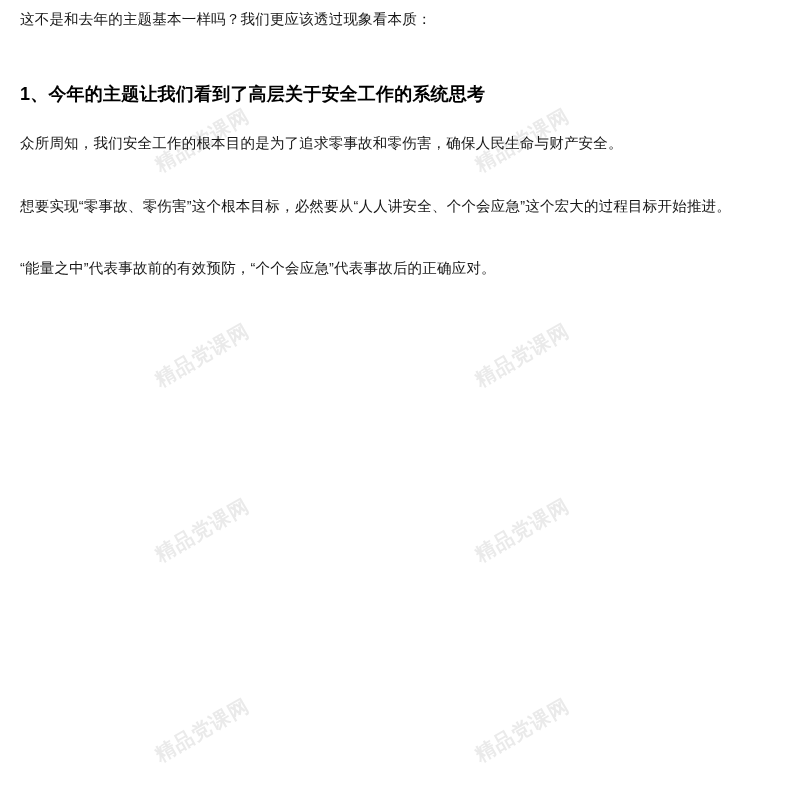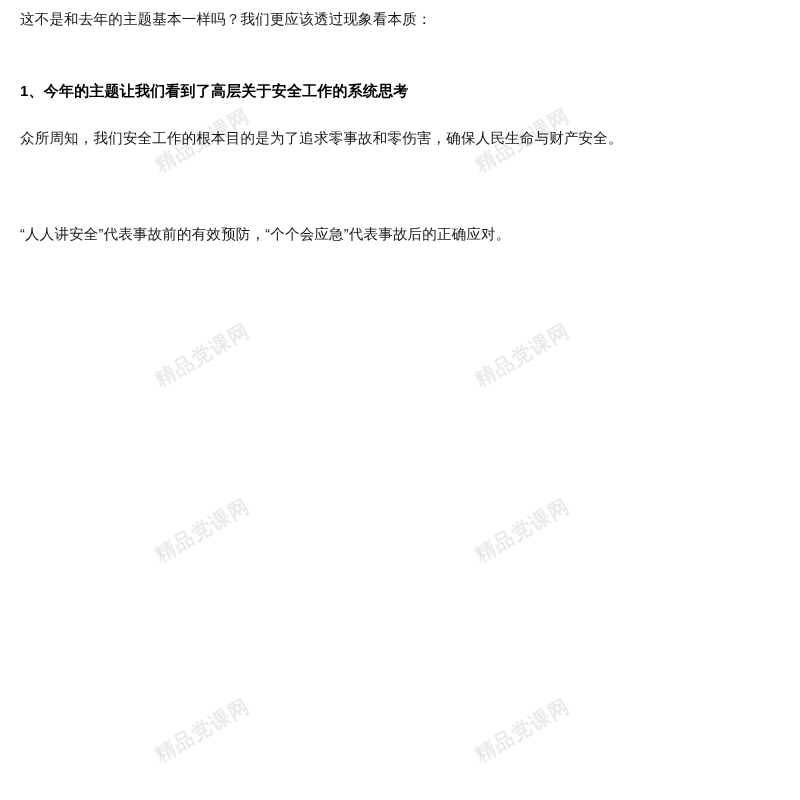--- a/index.html
+++ b/index.html
@@ -33,21 +33,21 @@
     line-height: 1.95;
     color: #161616;
     letter-spacing: 0.2px;
     word-break: break-all;
   }
   .spacer-sm { height: 18px; }
   .spacer-md { height: 34px; }
   .spacer-lg { height: 44px; }
   h2.heading {
     margin: 0;
-    font-size: 15px;
+    font-size: 18px;
     font-weight: bold;
     line-height: 1.9;
     color: #000000;
     letter-spacing: 0.2px;
   }
   .top-line {
     padding-top: 5px;
   }
   
   .watermarks {
@@ -92,24 +92,25 @@
     <div class="spacer-lg"></div>
 
     <h2 class="heading">1、今年的主题让我们看到了高层关于安全工作的系统思考</h2>
 
     <div class="spacer-sm"></div>
 
     <p class="para">众所周知，我们安全工作的根本目的是为了追求零事故和零伤害，确保人民生命与财产安全。</p>
 
     <div class="spacer-md"></div>
 
+    <p class="para">想要实现“零事故、零伤害”这个根本目标，必然要从“人人讲安全、个个会应急”这个宏大的过程目标开始推进。</p>
 
     <div class="spacer-md"></div>
 
-    <p class="para">“人人讲安全”代表事故前的有效预防，“个个会应急”代表事故后的正确应对。</p>
+    <p class="para">“能量之中”代表事故前的有效预防，“个个会应急”代表事故后的正确应对。</p>
 
     <div class="spacer-md"></div>
 
 
     <div class="spacer-md"></div>
 
 
   </div>
 </div>
 

